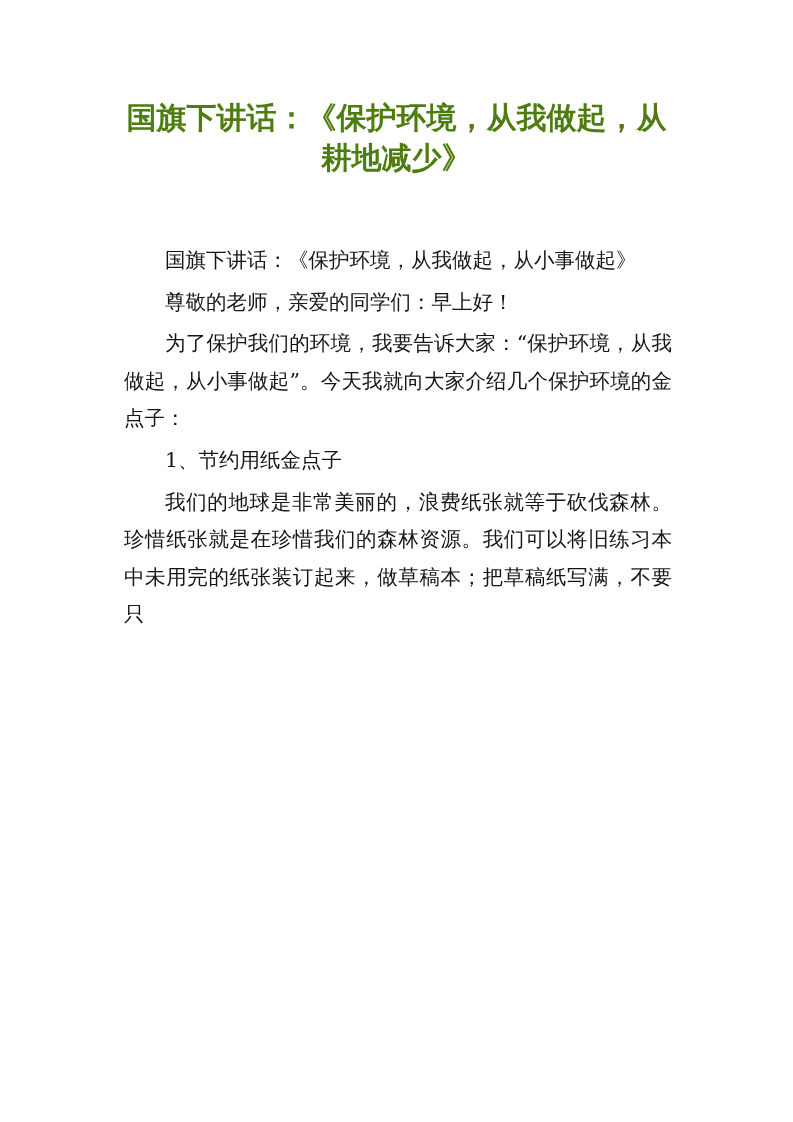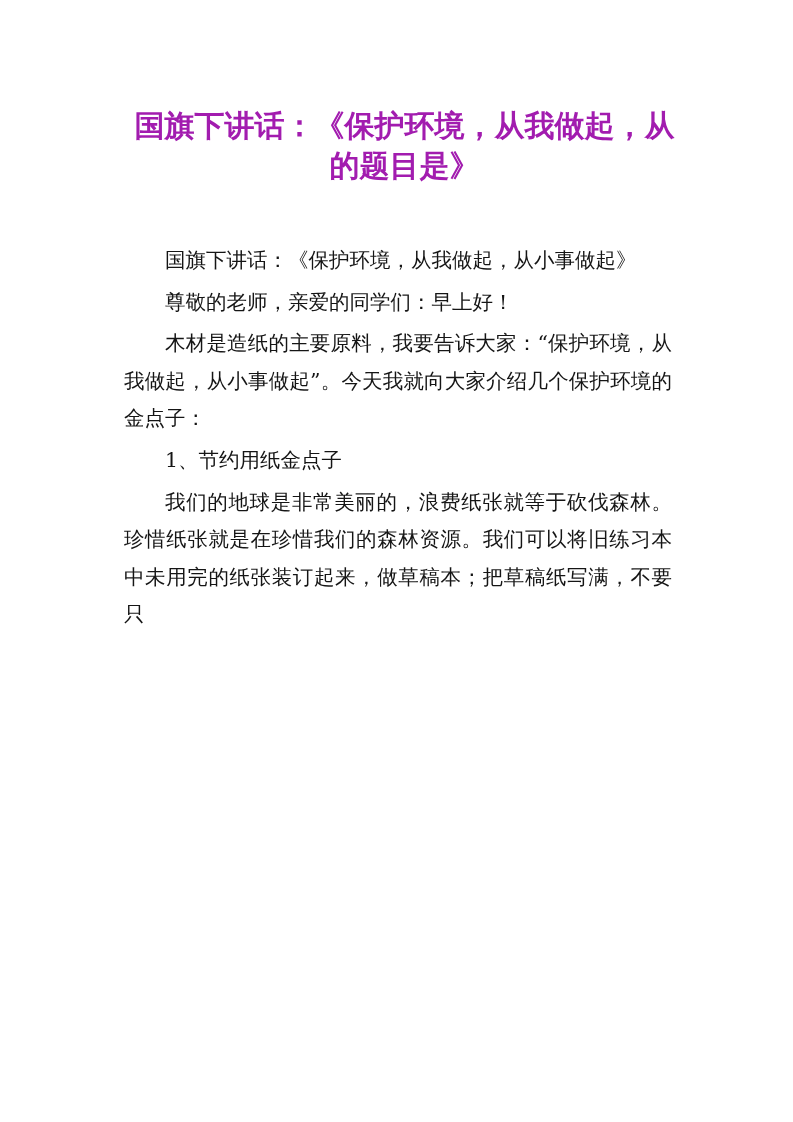--- a/index.html
+++ b/index.html
@@ -27,22 +27,22 @@
     position: absolute;
     left: 100px;
     top: 98px;
     width: 593px;
     text-align: center;
     font-family: "DejaVu Sans", "Liberation Sans", sans-serif;
     font-weight: bold;
     font-size: 30px;
     line-height: 40px;
     letter-spacing: 0px;
-    color: #a21caf;
-    margin: 8px;
+    color: #4d7c0f;
+    margin: 0;
   }
   .title span {
     display: block;
     white-space: nowrap;
   }
   .body-text {
     position: absolute;
     left: 120px;
     top: 238px;
     width: 556px;
@@ -60,24 +60,24 @@
     line-break: anywhere;
   }
 </style>
 </head>
 <body>
 
 <div class="page">
 
   <h1 class="title">
     <span>国旗下讲话：《保护环境，从我做起，从</span>
-    <span>的题目是》</span>
+    <span>耕地减少》</span>
   </h1>
 
   <div class="body-text">
     <p>国旗下讲话：《保护环境，从我做起，从小事做起》</p>
     <p>尊敬的老师，亲爱的同学们：早上好！</p>
-    <p>木材是造纸的主要原料，我要告诉大家：“保护环境，从我做起，从小事做起”。今天我就向大家介绍几个保护环境的金点子：</p>
+    <p>为了保护我们的环境，我要告诉大家：“保护环境，从我做起，从小事做起”。今天我就向大家介绍几个保护环境的金点子：</p>
     <p>1、节约用纸金点子</p>
     <p>我们的地球是非常美丽的，浪费纸张就等于砍伐森林。珍惜纸张就是在珍惜我们的森林资源。我们可以将旧练习本中未用完的纸张装订起来，做草稿本；把草稿纸写满，不要只</p>
   </div>
 
 </div>
 
 </body></html>

